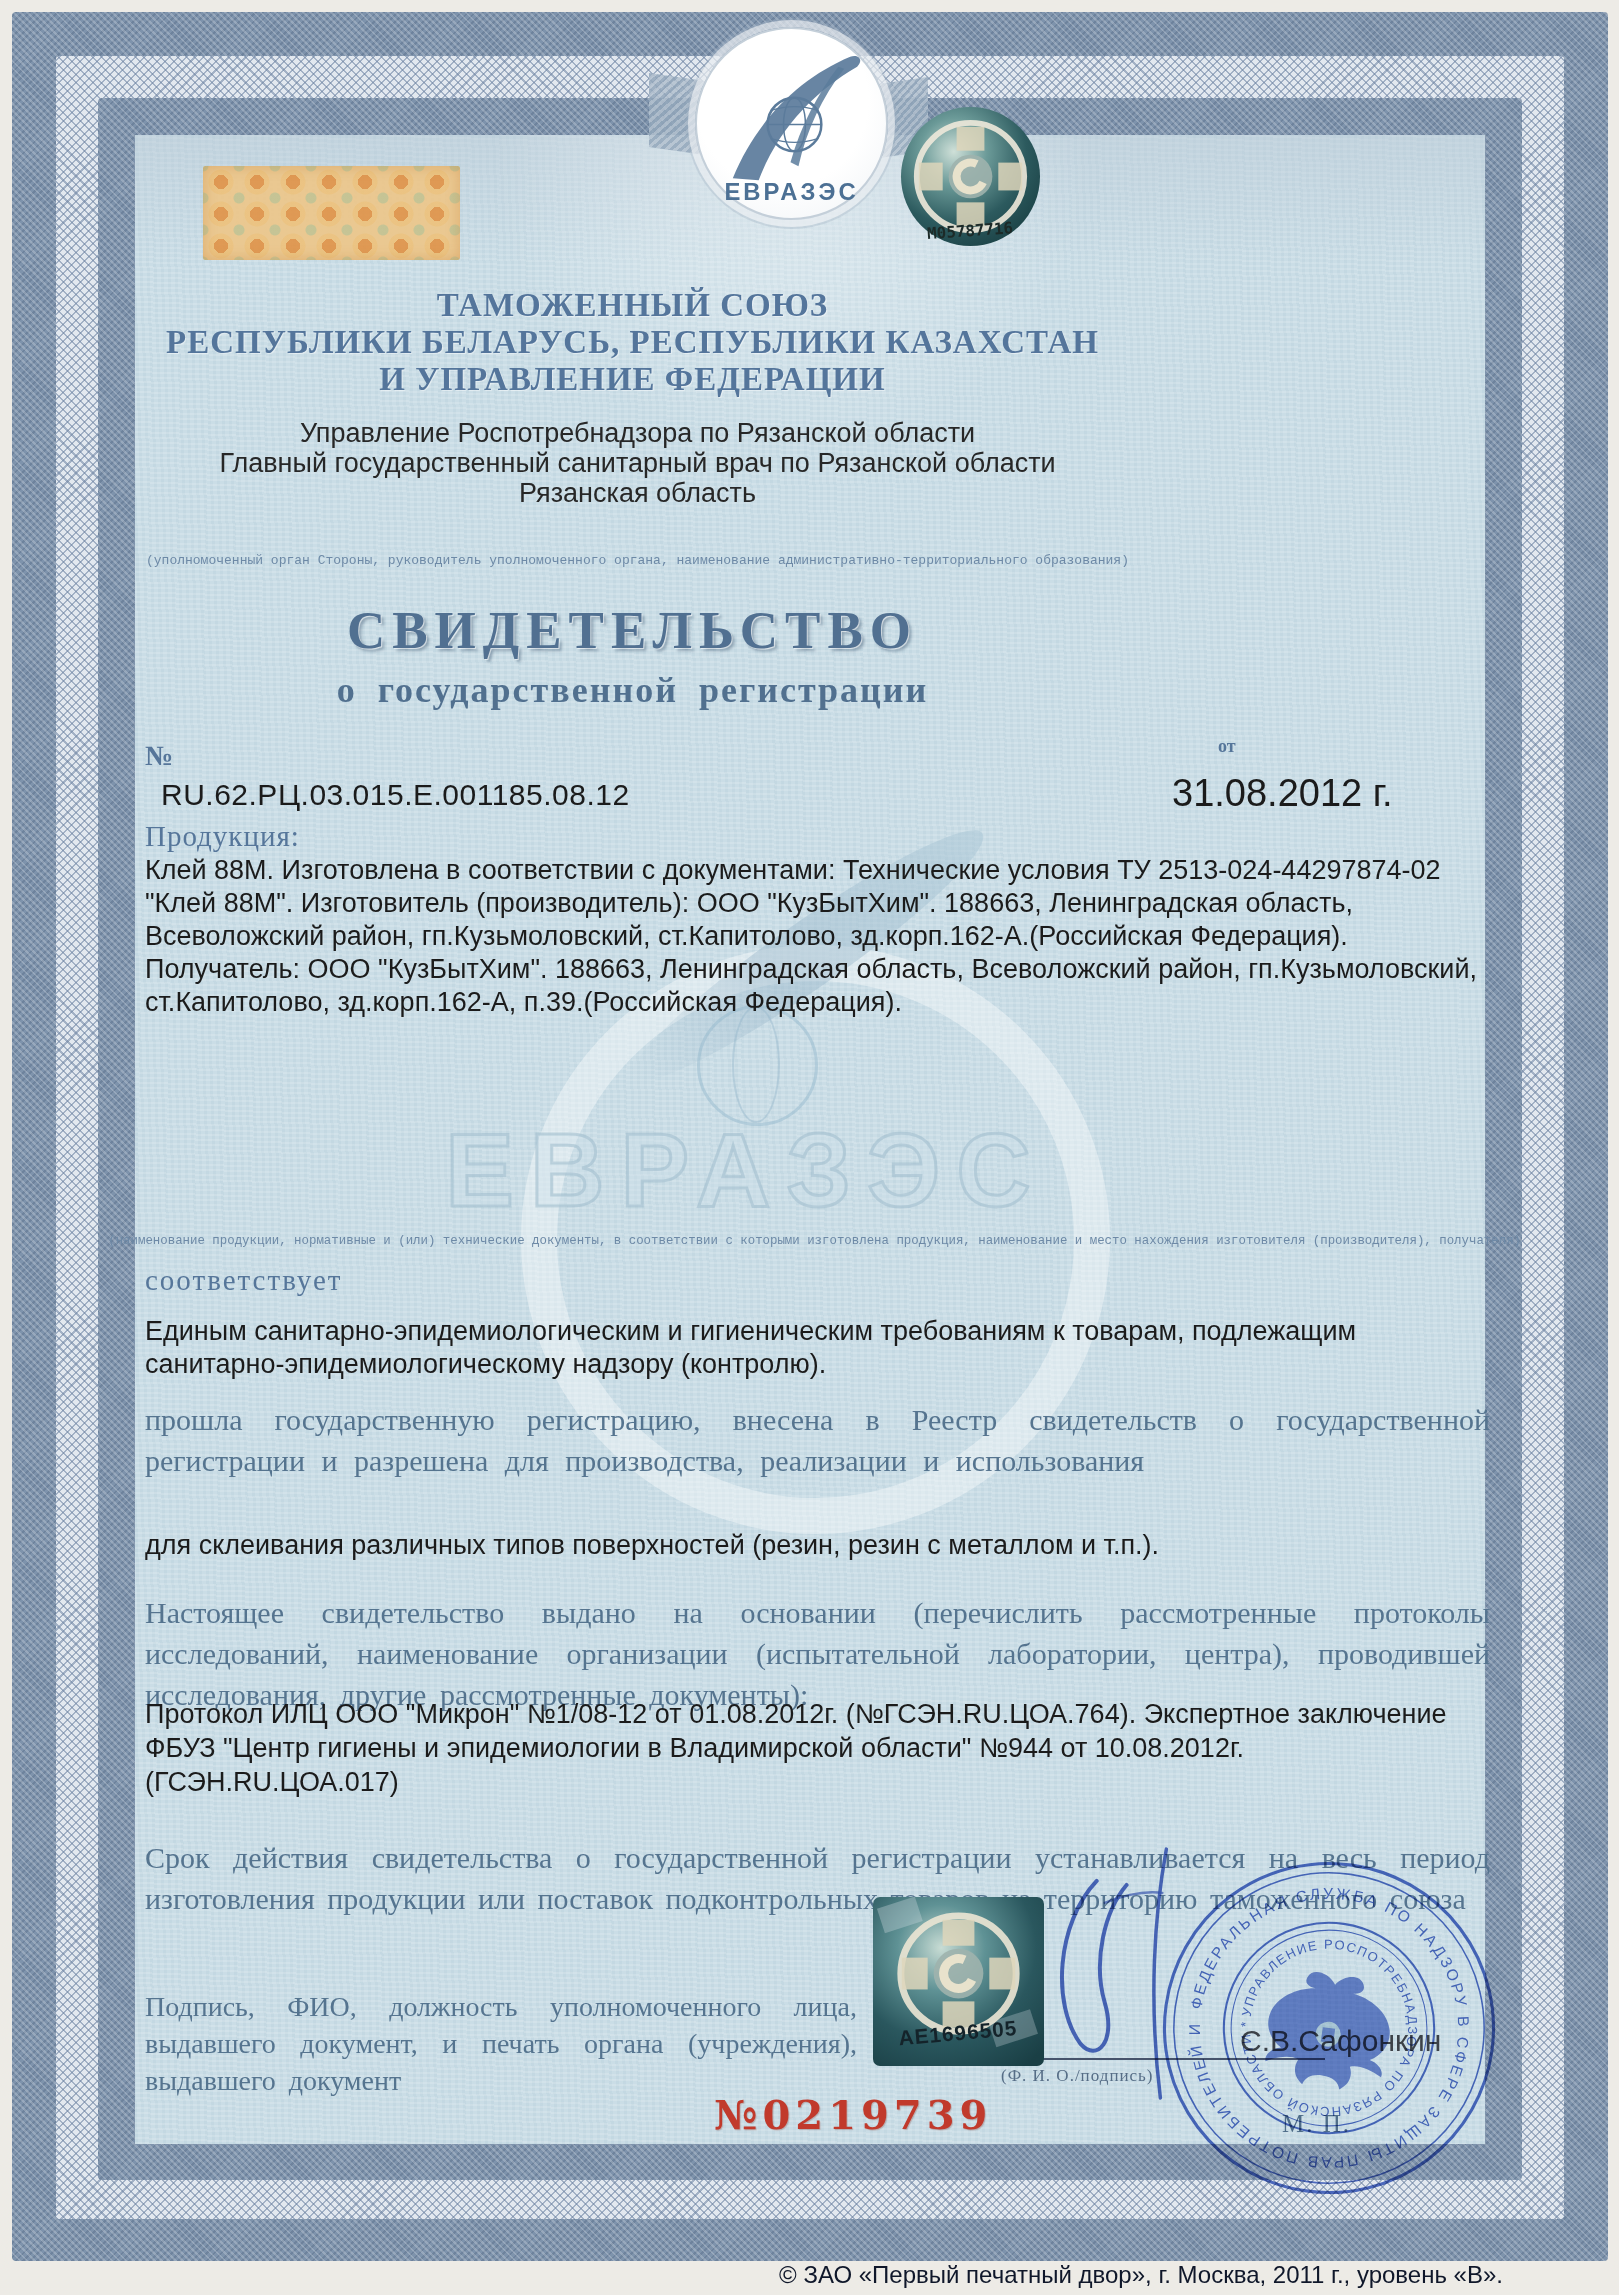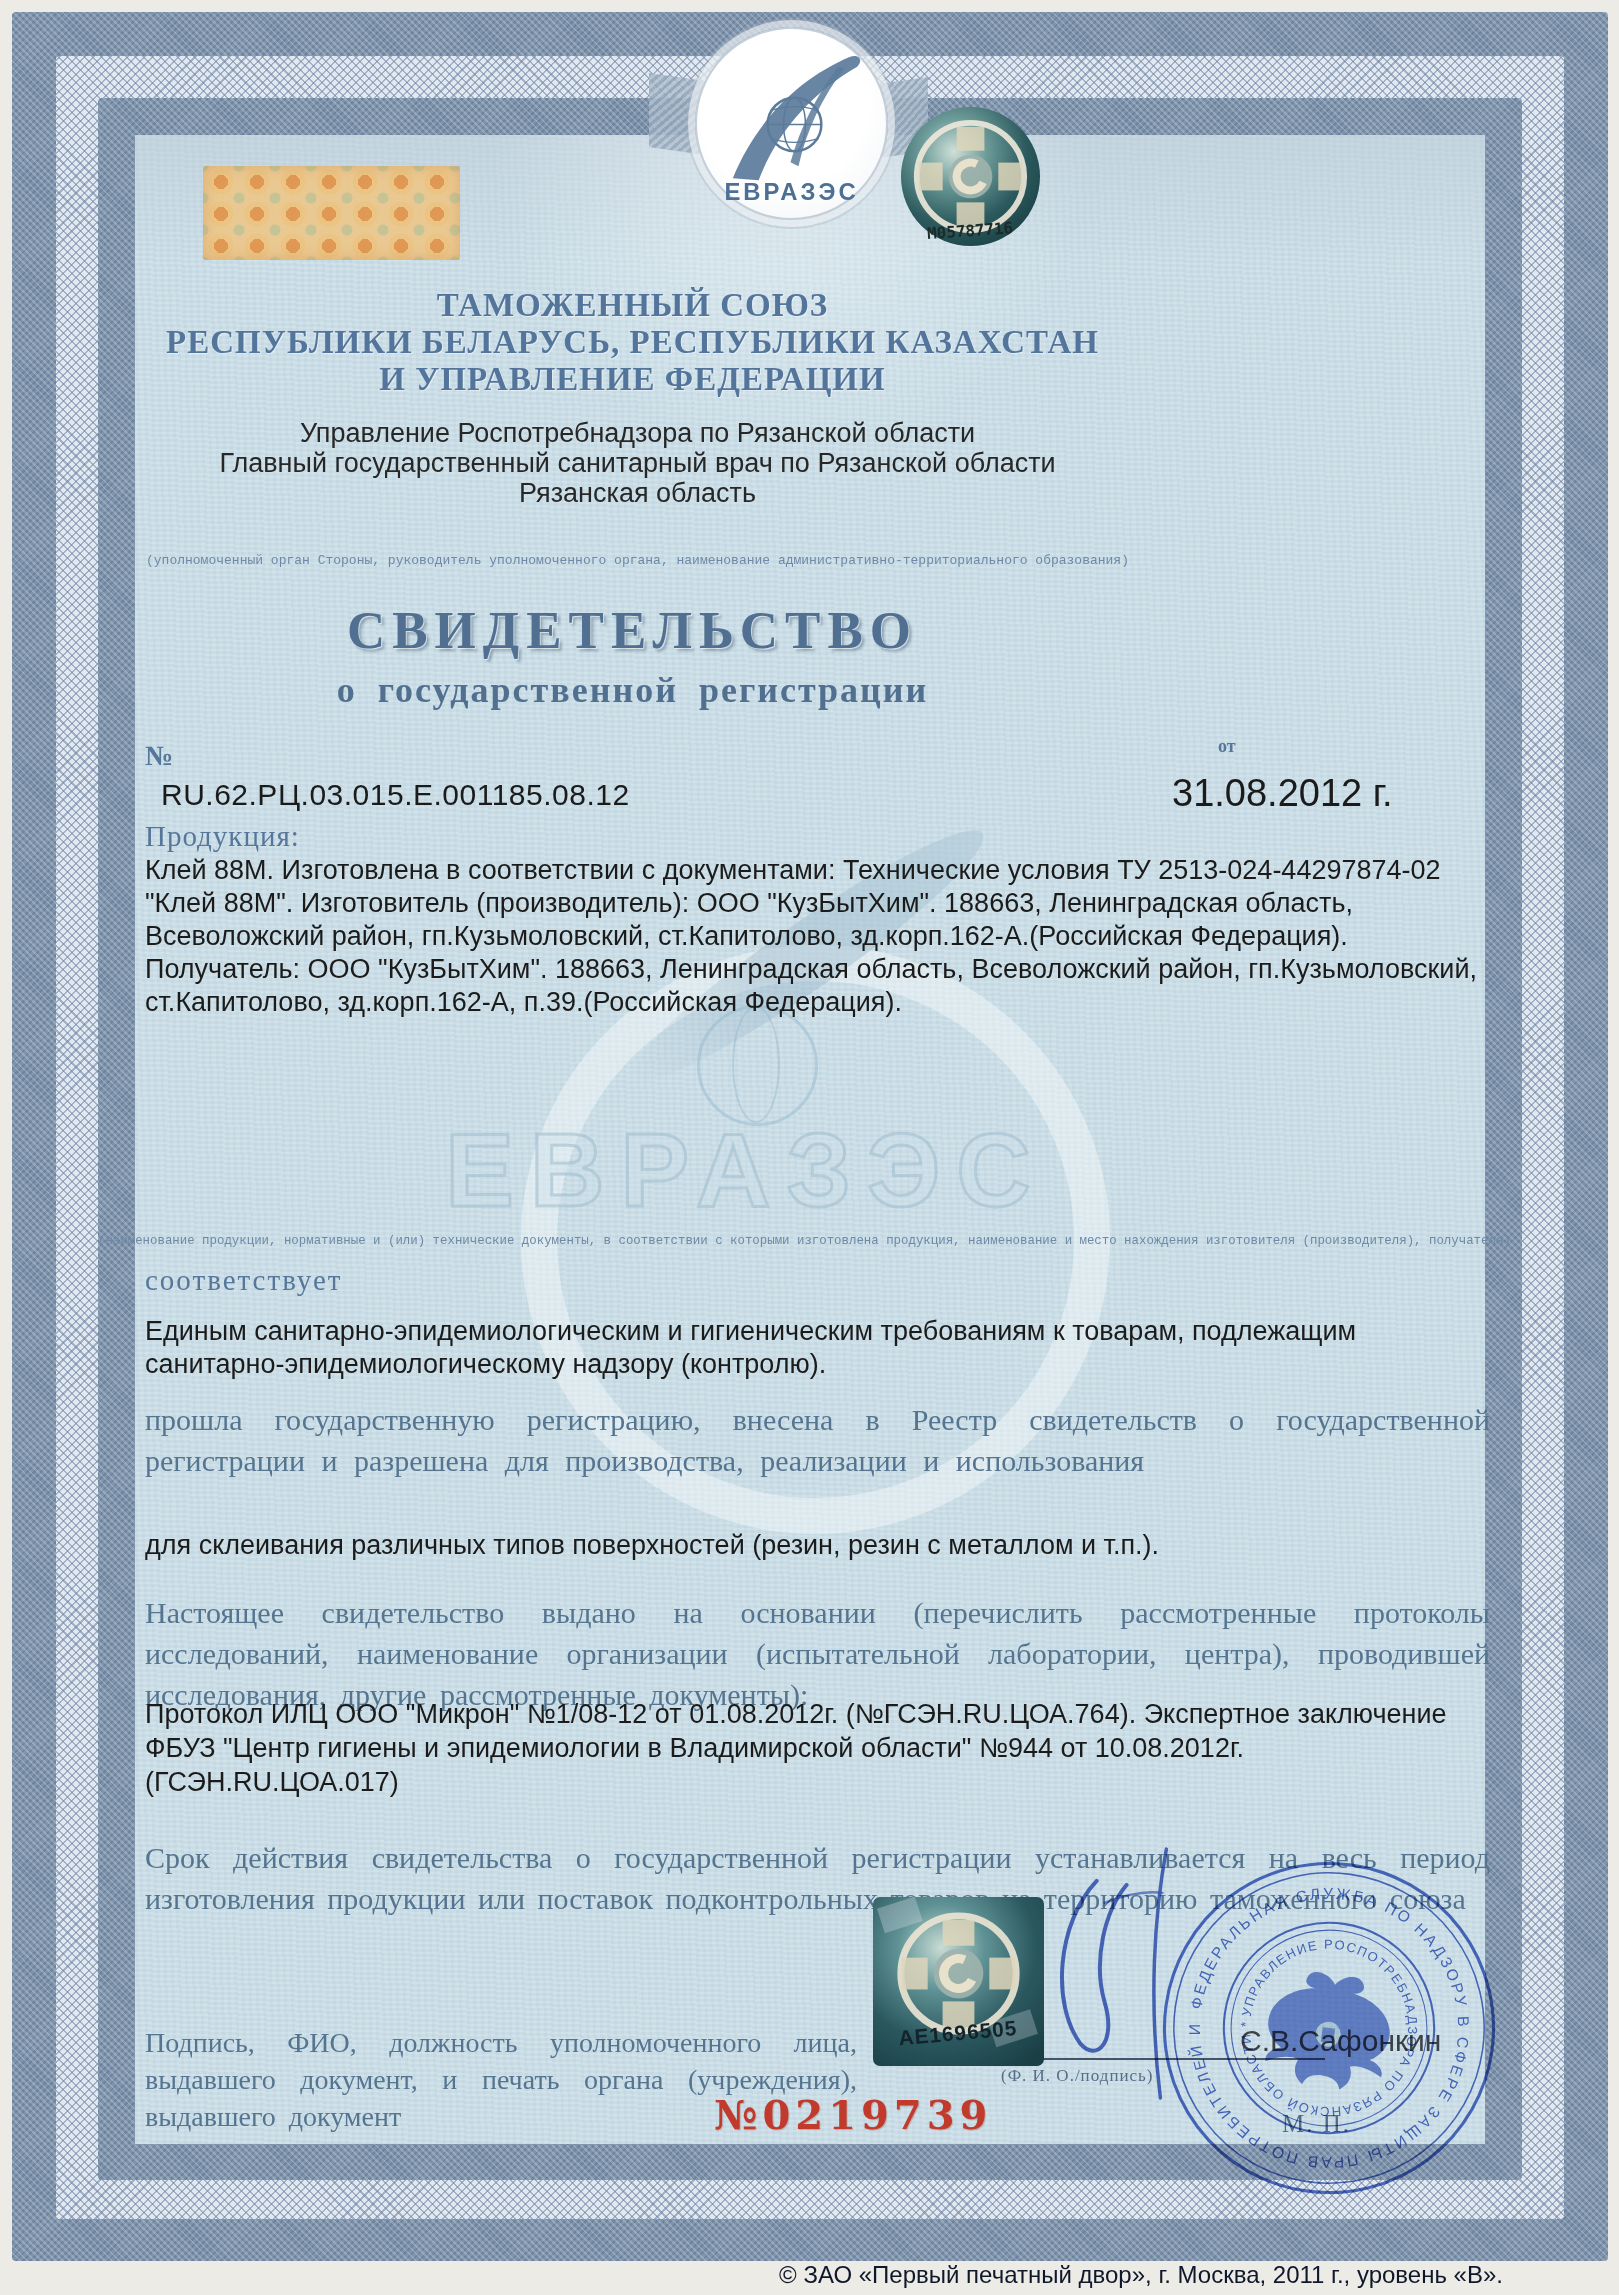--- a/index.html
+++ b/index.html
@@ -61,33 +61,33 @@
     font-weight:bold;font-size:53px;letter-spacing:7px;color:#517091;
     text-shadow:1px 1px 0 rgba(255,255,255,.55), 3px 3px 3px rgba(70,95,120,.45);}
   #title-sub{left:90px;top:669px;width:1085px;text-align:center;
     font-weight:bold;font-size:36px;letter-spacing:2px;word-spacing:10px;color:#51708f;}
   #numero-label{left:145px;top:740px;font-size:28px;font-weight:bold;}
   #numero-value{left:161px;top:778px;font-size:30px;letter-spacing:0.5px;}
   #date-label{left:1218px;top:736px;font-size:18px;font-weight:bold;}
   #date-value{left:1172px;top:772px;font-size:38px;}
   #product-label{left:145px;top:820px;font-size:29px;letter-spacing:1px;}
   #product-text{left:145px;top:854px;width:1341px;font-size:27px;line-height:33px;}
-  #caption2{left:98px;top:1234px;width:1423px;text-align:left;font-size:12.4px;}
+  #caption2{left:98px;top:1234px;width:1423px;text-align:right;font-size:12.4px;}
   #conform-label{left:145px;top:1264px;font-size:29px;letter-spacing:2px;}
   #requirements{left:145px;top:1315px;width:1341px;font-size:27px;line-height:33px;}
   #registration{left:145px;top:1399px;width:1345px;font-size:30px;line-height:41px;
     text-align:justify;word-spacing:9px;color:#55748f;}
   #usage{left:145px;top:1530px;width:1345px;font-size:27px;}
   #basis-intro{left:145px;top:1592px;width:1345px;font-size:30px;line-height:41px;
     text-align:justify;word-spacing:6px;color:#55748f;}
   #documents{left:145px;top:1697px;width:1345px;font-size:27px;line-height:34px;}
   #validity{left:145px;top:1837px;width:1345px;font-size:30px;line-height:41px;
     text-align:justify;word-spacing:5px;color:#55748f;}
   #sig-caption{left:145px;top:1988px;width:712px;font-size:28px;line-height:37px;
-    text-align:justify;word-spacing:6px;color:#55748f;margin-top:36px;}
+    text-align:justify;word-spacing:6px;color:#55748f;}
   #sig-name{left:1240px;top:2024px;font-size:30px;color:#3c4148;z-index:4;}
   #sig-line{left:997px;top:2058px;width:328px;border-top:2px solid #46536b;height:0;z-index:3;}
   #fio-caption{left:1001px;top:2066px;font-size:17px;color:#566d86;letter-spacing:1px;z-index:3;}
   #mp-label{left:1282px;top:2088px;font-size:25px;color:#4e6c89;letter-spacing:2px;z-index:2;margin-top:22px;}
   #red-serial{left:714px;top:2091px;font-family:"DejaVu Serif",serif;font-weight:bold;
     font-size:40px;letter-spacing:5px;color:#c13a2c;text-shadow:1px 1px 1px rgba(120,30,20,.25);}
   #footer-note{right:117px;top:2261px;font-size:24px;color:#0f172a;}
   
   #ribbon-l,#ribbon-r{position:absolute;z-index:2;background:
      repeating-linear-gradient(-45deg, rgba(255,255,255,.3) 0 3px, transparent 3px 6px),#93a7bb;opacity:.85;}

